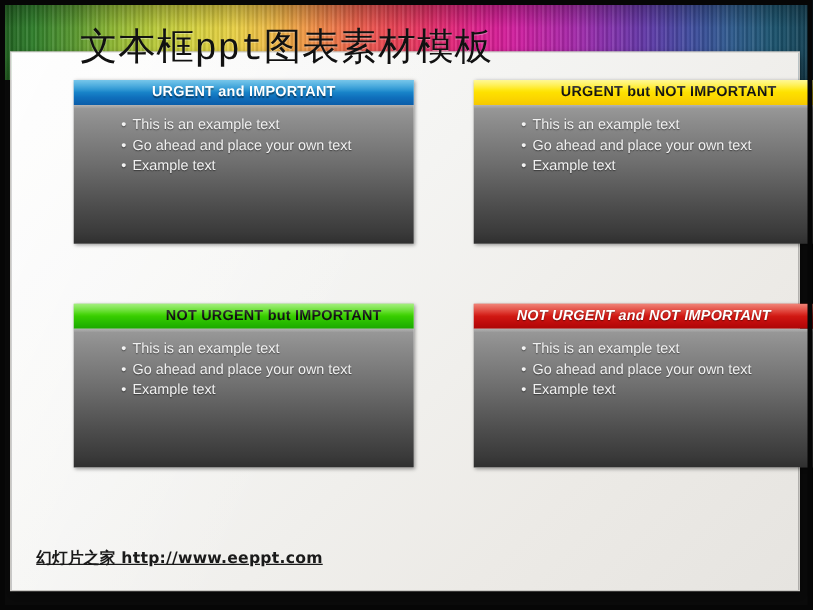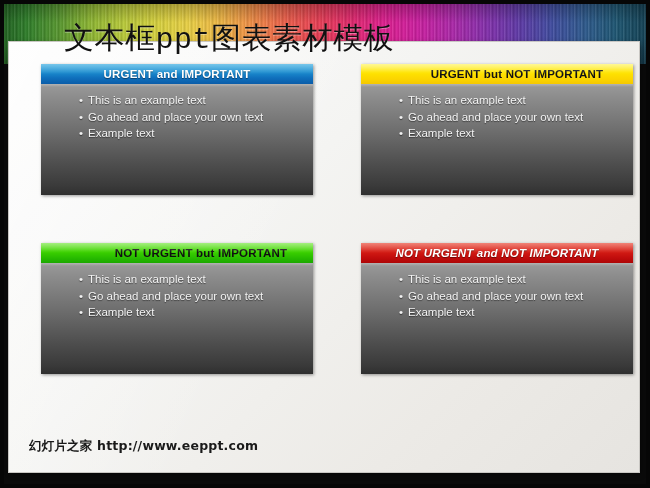--- a/index.html
+++ b/index.html
@@ -102,21 +102,21 @@
     letter-spacing: 0.5px;
     white-space: nowrap;
     text-shadow: 0 1px 0 rgba(255,255,255,0.35);
     z-index: 20;
     font-family: Liberation Mono, monospace;
   }
 
   
   #grid {
     position: absolute;
-    left: 41px;
+    left: 59px;
     top: 64px;
     width: 556px;
     height: 296px;
     display: grid;
     grid-template-columns: 272px 272px;
     grid-template-rows: 131px 131px;
     column-gap: 12px;
     row-gap: 14px;
     gap: 48px;
   }
@@ -212,20 +212,21 @@
     position: absolute;
     left: 29px;
     top: 438px;
     font-size: 12.5px;
     font-weight: bold;
     color: #1a1a1a;
     letter-spacing: 0.2px;
     white-space: nowrap;
     z-index: 15;
     font-family: "DejaVu Sans", "Liberation Sans", sans-serif;
+    text-decoration: underline;
   }
 
   
   #frame {
     position: absolute;
     left: 0; top: 0;
     width: 650px; height: 488px;
     border: 4px solid #060606;
     box-sizing: border-box;
     pointer-events: none;

